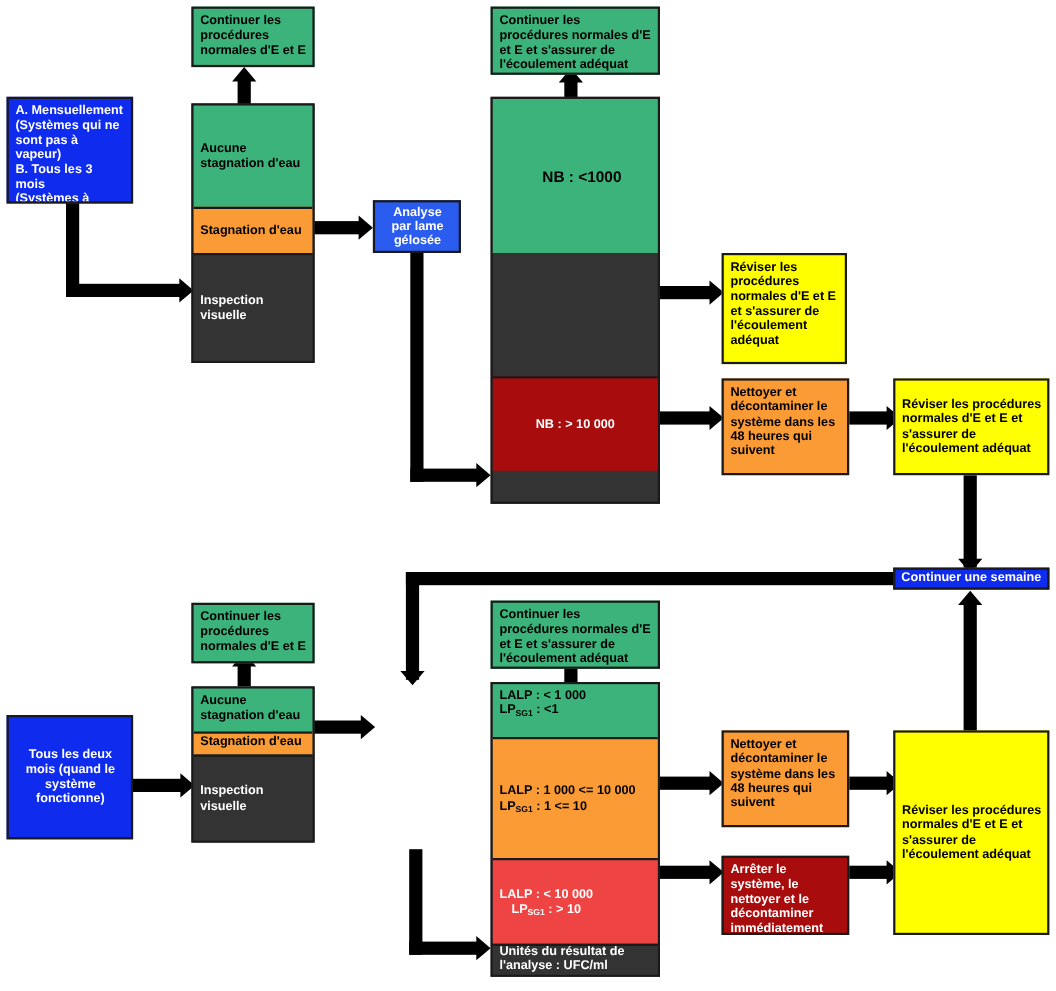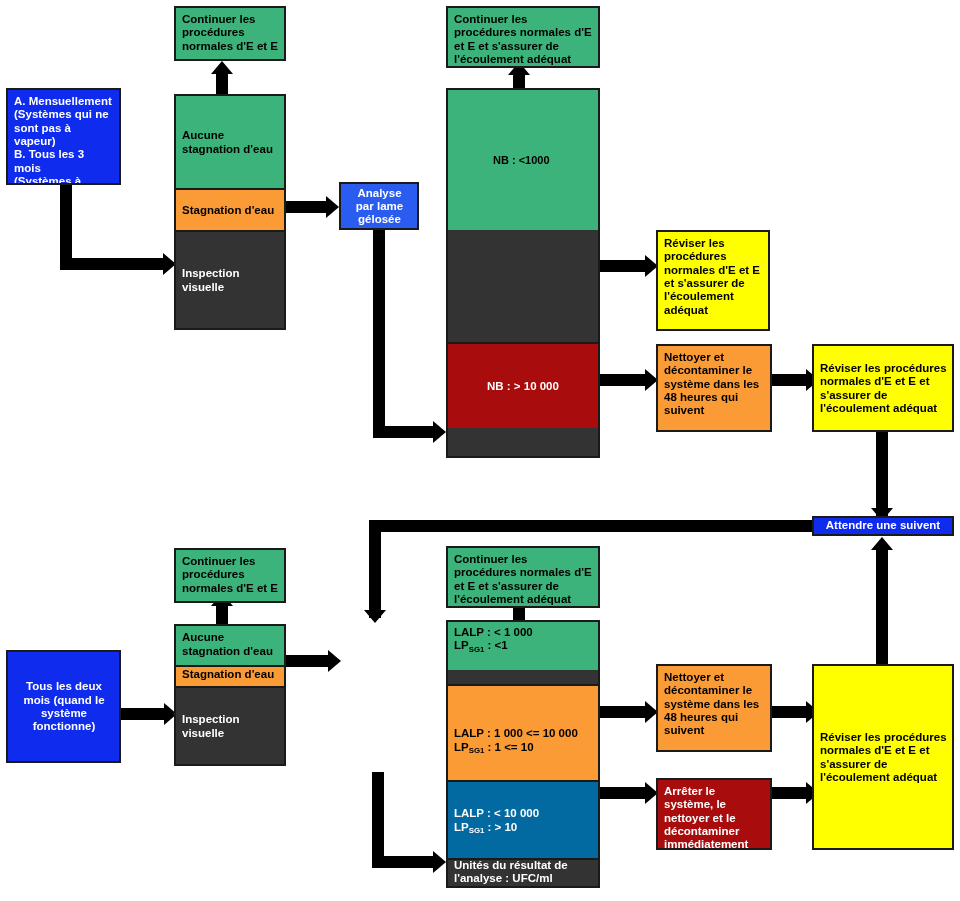--- a/index.html
+++ b/index.html
@@ -111,31 +111,31 @@
     <div class="seg pad c-midleft" style="left:0; top:0; width:100%; height:92px; background:#3cb37a; color:#000000; font-size:11.5px;">Aucune stagnation d'eau</div>
     <div class="seg pad c-midleft bord-t" style="left:0; top:92px; width:100%; height:42px; background:#fb9b36; color:#000000; font-size:11.5px;">Stagnation d'eau</div>
     <div class="seg pad c-midleft bord-t" style="left:0; top:134px; width:100%; height:98px; background:#333333; color:#ffffff; font-size:11.5px;">Inspection visuelle</div>
   </div>
 
   <div class="box pad c-center" style="left:339px; top:182px; width:80px; height:48px; background:#2b5cf0; color:#ffffff; font-size:11.5px;">Analyse par lame gélosée</div>
 
   <div class="box pad c-topleft" style="left:446px; top:6px; width:154px; height:62px; background:#3cb37a; color:#000000; font-size:11.5px;">Continuer les procédures normales d'E et E et s'assurer de l'écoulement adéquat</div>
 
   <div class="stack" style="left:446px; top:88px; width:154px; height:370px; background:#333333;">
-    <div class="seg pad c-midleft" style="left:0; top:0; width:100%; height:140px; background:#3cb37a; color:#000000; font-size:11px;padding-left:45px;">NB : &lt;1000</div>
+    <div class="seg pad c-midleft" style="left:0; top:0; width:100%; height:140px; background:#3cb37a; color:#000000; font-size:14px;padding-left:45px;">NB : &lt;1000</div>
     <div class="seg pad c-midleft bord-t" style="left:0; top:252px; width:100%; height:86px; background:#a90c0c; color:#ffffff; font-size:11.5px;padding-left:39px;">NB : &gt; 10 000</div>
   </div>
 
   <div class="box pad c-topleft" style="left:656px; top:230px; width:114px; height:101px; background:#ffff00; color:#000000; font-size:11.5px;">Réviser les procédures normales d'E et E et s'assurer de l'écoulement adéquat</div>
 
   <div class="box pad c-topleft" style="left:656px; top:344px; width:116px; height:88px; background:#fb9b36; color:#000000; font-size:11.5px;">Nettoyer et décontaminer le système dans les 48 heures qui suivent</div>
 
   <div class="box pad c-midleft" style="left:812px; top:344px; width:142px; height:88px; background:#ffff00; color:#000000; font-size:11.5px;">Réviser les procédures normales d'E et E et s'assurer de l'écoulement adéquat</div>
 
-  <div class="box c-center" style="left:812px; top:516px; width:142px; height:20px; background:#0e2bee; color:#ffffff; font-size:11.5px;">Attendre une suivent</div>
+  <div class="box c-center" style="left:812px; top:516px; width:142px; height:20px; background:#0e2bee; color:#ffffff; font-size:11.5px;">Continuer une semaine</div>
 
   <div class="line" style="left:369px; top:520px; width:445px; height:12px;"></div>
   <div class="line" style="left:369px; top:520px; width:12px; height:98px;"></div>
   <div class="arrow ar-down" style="left:364px; top:610px;"></div>
 
   <div class="line" style="left:876px; top:548px; width:12px; height:126px;"></div>
   <div class="arrow ar-up" style="left:871px; top:537px;"></div>
 
   <div class="line" style="left:120px; top:708px; width:48px; height:12px;"></div>
   <div class="arrow ar-right" style="left:164px; top:703px;"></div>
@@ -176,27 +176,27 @@
   </div>
 
 
   <div class="box pad c-topleft" style="left:446px; top:546px; width:154px; height:62px; background:#3cb37a; color:#000000; font-size:11.5px;">Continuer les procédures normales d'E et E et s'assurer de l'écoulement adéquat</div>
 
   <div class="stack" style="left:446px; top:620px; width:154px; height:268px; background:#333333;">
     <div class="seg pad c-topleft" style="left:0; top:0; width:100%; height:48px; background:#3cb37a; color:#000000; font-size:11.5px; padding-top:4px;">
       <div>LALP : &lt; 1 000</div>
       <div><span>LP</span><sub>SG1</sub><span> : &lt;1</span></div>
     </div>
-    <div class="seg pad c-midleft bord-t" style="left:0; top:48px; width:100%; height:110px; background:#fb9b36; color:#000000; font-size:11.5px;margin-top:14px;">
+    <div class="seg pad c-midleft bord-t" style="left:0; top:48px; width:100%; height:110px; background:#fb9b36; color:#000000; font-size:11.5px;">
       <div>
         <div>LALP : 1 000 &lt;= 10 000</div>
         <div><span>LP</span><sub>SG1</sub><span> : 1 &lt;= 10</span></div>
       </div>
     </div>
-    <div class="seg pad c-midleft bord-t" style="left:0; top:158px; width:100%; height:78px; background:#0369a1; color:#ffffff; font-size:11.5px;">
+    <div class="seg pad c-midleft bord-t" style="left:0; top:158px; width:100%; height:78px; background:#ef4444; color:#ffffff; font-size:11.5px;text-align:center;">
       <div>
         <div>LALP : &lt; 10 000</div>
         <div><span>LP</span><sub>SG1</sub><span> : &gt; 10</span></div>
       </div>
     </div>
     <div class="seg pad c-midleft bord-t" style="left:0; top:236px; width:100%; height:28px; background:#333333; color:#ffffff; font-size:11.5px; padding-top:2px;">Unités du résultat de l'analyse : UFC/ml</div>
   </div>
 
   <div class="box pad c-topleft" style="left:656px; top:664px; width:116px; height:88px; background:#fb9b36; color:#000000; font-size:11.5px;">Nettoyer et décontaminer le système dans les 48 heures qui suivent</div>
 

